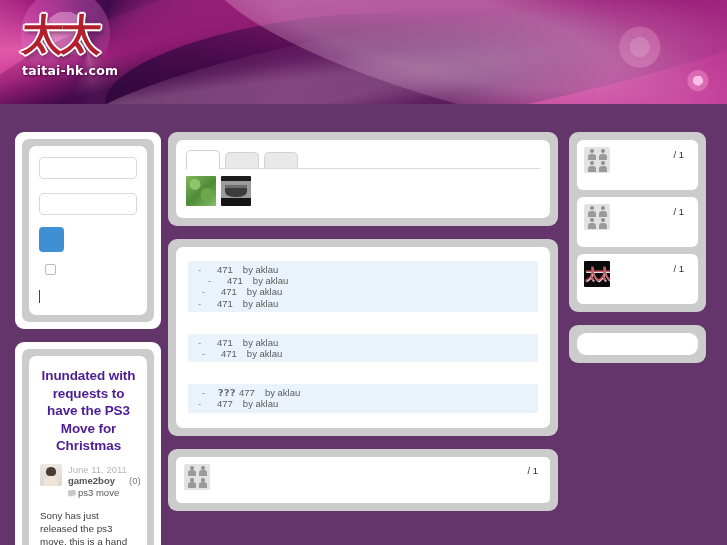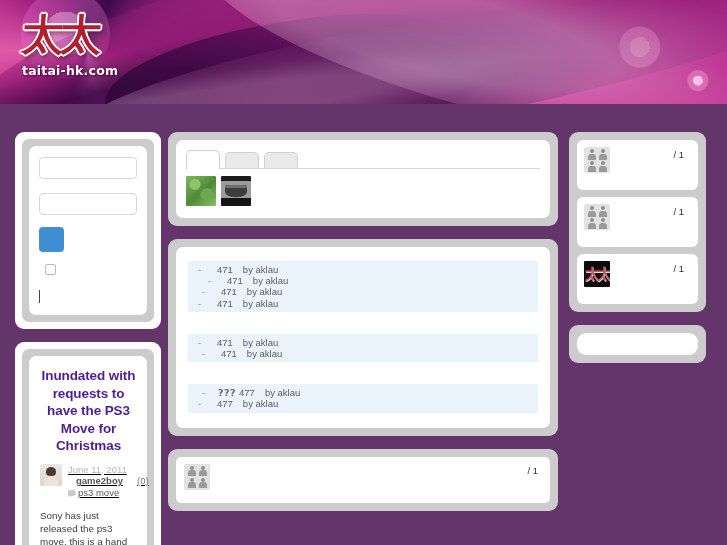--- a/index.html
+++ b/index.html
@@ -126,39 +126,39 @@
     font-size: 11px; color: #333; height: 13px;
     border-left: 1px solid #444; width: 1px;
   }
 
   
   .article-body { padding: 11px 10px 12px 11px; }
   .article-title {
     font-size: 13.5px; font-weight: bold; line-height: 17.5px;
     color: #4c1d95; letter-spacing: -.1px; text-align: center;
   }
-  .article-meta { margin-top: 9px; display: flex; gap: 6px; text-decoration: underline; }
+  .article-meta { margin-top: 9px; display: flex; gap: 6px; }
   .avatar-person {
     width: 22px; height: 22px; flex: 0 0 22px; border-radius: 2px;
     background: linear-gradient(#ece7e2, #ded6ce);
     position: relative; overflow: hidden;
   }
   .avatar-person::before {
     content: ""; position: absolute; left: 6px; top: 3px;
     width: 10px; height: 9px; border-radius: 50% 50% 42% 42%;
     background: #4a3a33;
   }
   .avatar-person::after {
     content: ""; position: absolute; left: 4px; top: 12px;
     width: 14px; height: 12px; border-radius: 50% 50% 0 0;
     background: #f0e3d8;
   }
   .meta-lines { font-size: 9.5px; line-height: 11.5px; }
   .meta-date { color: #b6b6b6; }
-  .meta-author { color: #555; font-weight: bold; margin-left: 8px; }
+  .meta-author { color: #555; font-weight: bold; }
   .meta-count { color: #777; margin-left: 14px; font-weight: normal; }
   .meta-tag { color: #555; margin-left: 0; }
   .tag-icon {
     display: inline-block; width: 8px; height: 6px; margin-right: 2px;
     background: #c9c9c9; border-radius: 1px 3px 3px 1px;
     transform: rotate(-8deg);
   }
   .article-excerpt {
     margin-top: 11px; font-size: 9.8px; line-height: 13px; color: #3d3d3d;
   }

